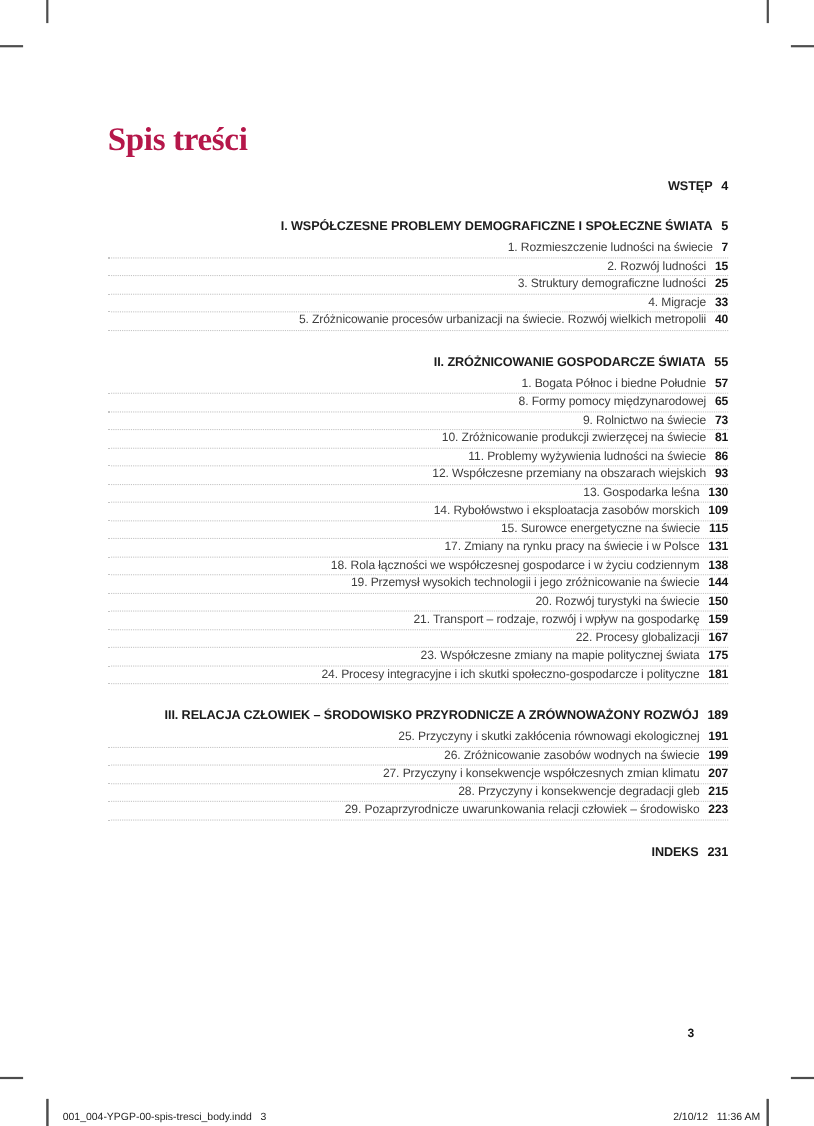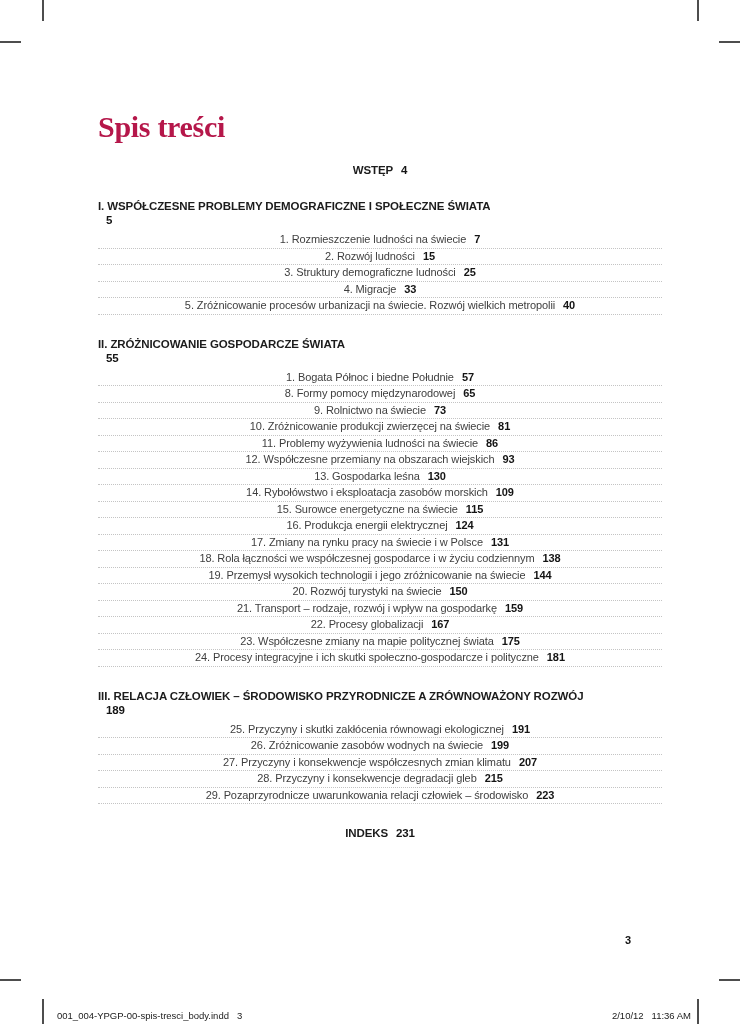--- a/index.html
+++ b/index.html
@@ -33,33 +33,33 @@
   .page-title{
     font-family:"Liberation Serif", serif;
     font-weight:bold;
     font-size:30px;
     line-height:38px;
     letter-spacing:-0.3px;
     margin:0 0 17px 0;
   }
   .toc-row{
     display:flex;
-    justify-content:center;
+    justify-content:flex-end;
     align-items:baseline;
   }
   .toc-heading-row{
     font-weight:bold;
     font-size:11.5px;
     line-height:14px;
     color:#1c1c1c;
     letter-spacing:-0.1px;
   }
   .toc-heading-row .toc-page{font-size:11.5px;color:#141414;}
   .toc-section{margin-top:22px;}
-  .toc-section .toc-heading-row{margin-bottom:5px;flex-direction:column;}
+  .toc-section .toc-heading-row{margin-bottom:5px;}
   .standalone{margin-top:22px;}
   .toc-item-row{
     height:15.5px;
     line-height:15px;
     font-size:11px;
     color:#3e3e3e;
     letter-spacing:-0.1px;
     border-bottom:1px dotted #c4c4c4;
   }
   .toc-item-row .toc-page{
@@ -176,24 +176,20 @@
           </div>
           <div class="toc-row toc-item-row">
             <span class="toc-label">14. Rybołówstwo i eksploatacja zasobów morskich</span>
             <span class="toc-page">109</span>
           </div>
           <div class="toc-row toc-item-row">
             <span class="toc-label">15. Surowce energetyczne na świecie</span>
             <span class="toc-page">115</span>
           </div>
           <div class="toc-row toc-item-row">
-            <span class="toc-label">16. Produkcja energii elektrycznej</span>
-            <span class="toc-page">124</span>
-          </div>
-          <div class="toc-row toc-item-row">
             <span class="toc-label">17. Zmiany na rynku pracy na świecie i w Polsce</span>
             <span class="toc-page">131</span>
           </div>
           <div class="toc-row toc-item-row">
             <span class="toc-label">18. Rola łączności we współczesnej gospodarce i w życiu codziennym</span>
             <span class="toc-page">138</span>
           </div>
           <div class="toc-row toc-item-row">
             <span class="toc-label">19. Przemysł wysokich technologii i jego zróżnicowanie na świecie</span>
             <span class="toc-page">144</span>

